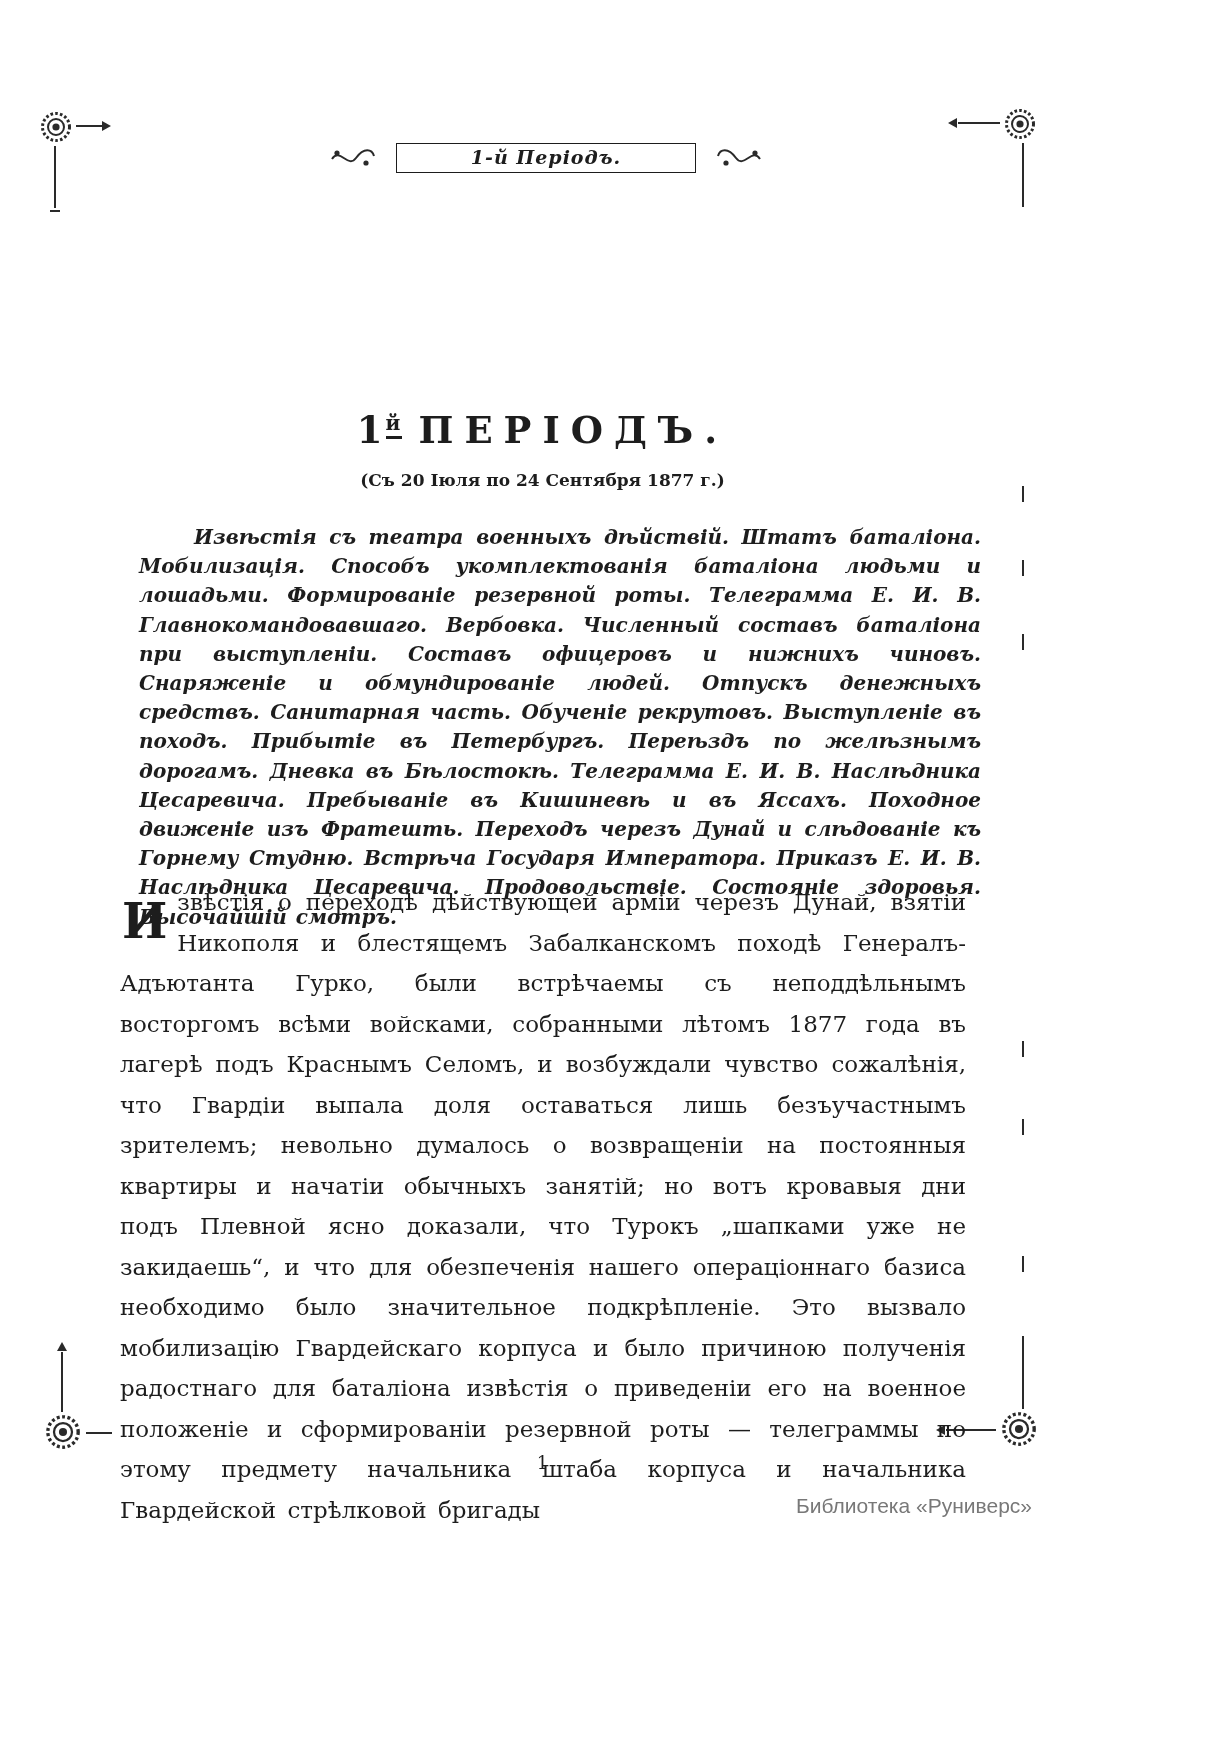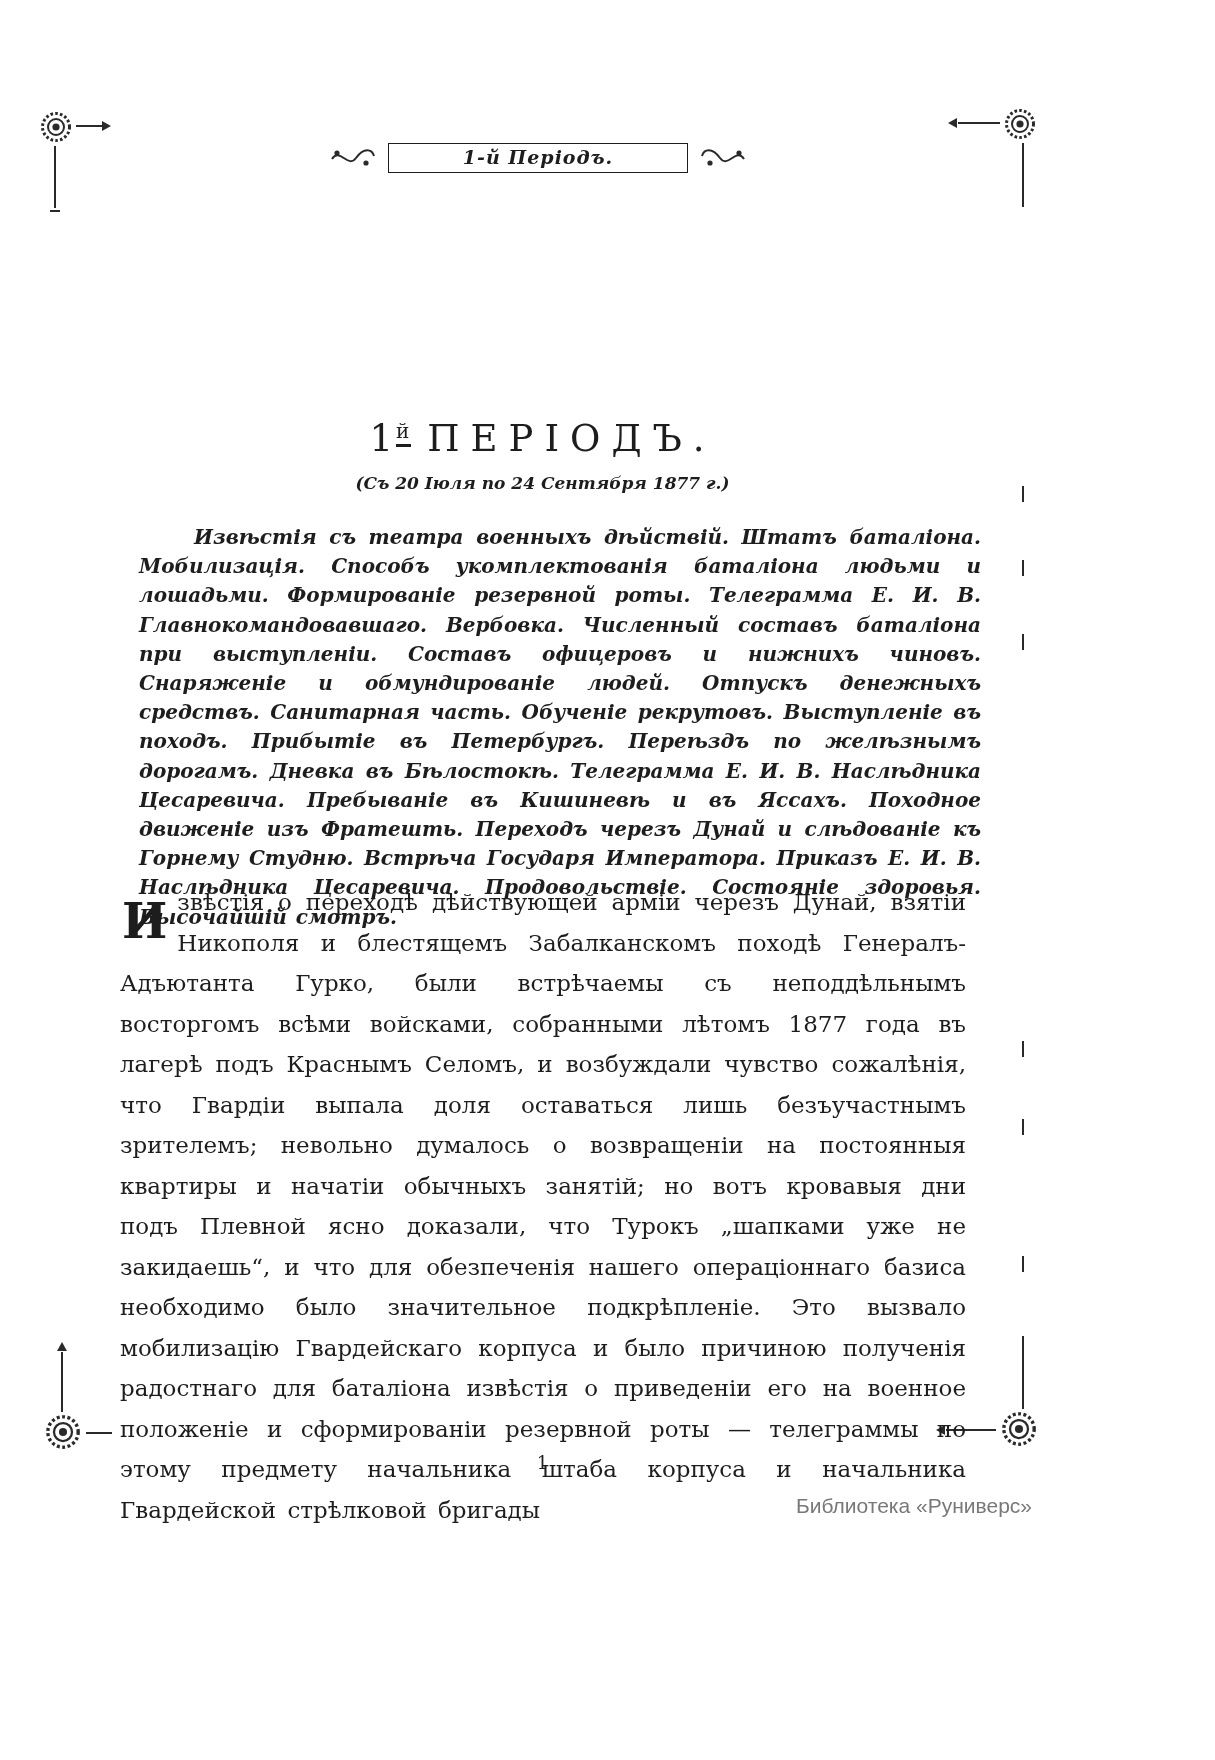--- a/index.html
+++ b/index.html
@@ -13,34 +13,34 @@
     overflow: hidden;
     font-family: "DejaVu Serif", serif;
   }
   .rosette { position: absolute; }
   .line { position: absolute; background: #2a2a2a; }
   .tri  { position: absolute; width: 0; height: 0; }
   .flourish { display: inline-block; }
 
   .ribbon-row {
     position: absolute; top: 143px; left: 330px;
-    display: flex; align-items: center; gap: 12px;
+    display: flex; align-items: center; gap: 20px;
   }
   .ribbon-box {
     border: 1.5px solid #1d1d1d;
     min-width: 300px; text-align: center;
     padding: 2px 10px 4px;
   }
   .ribbon-text { font: bold italic 19px "DejaVu Serif", serif; letter-spacing: 1px; }
 
   .title-block { position: absolute; top: 404px; left: 120px; width: 845px; text-align: center; }
-  .chapter-title { margin: 13px; font-weight: normal; font-size: 37px; letter-spacing: 2px; }
+  .chapter-title { margin: 4px; font-weight: bold; font-size: 37px; letter-spacing: 2px; }
   .title-sup { font-size: 20px; border-bottom: 3px solid #1d1d1d; margin-left: 1px; padding-bottom: 1px; }
   .title-word { letter-spacing: 11px; margin-left: 16px; }
-  .subtitle { margin-top: 10px; font-weight: bold; font-size: 17px; font-style: italic; }
+  .subtitle { margin-top: 18px; font-weight: bold; font-size: 17px; }
 
   .summary {
     position: absolute; top: 509px; left: 125px; width: 842px; margin: 14px;
     font: bold italic 20px/29.2px "DejaVu Serif", serif;
     text-align: justify; text-indent: 55px; word-spacing: 2px;
   }
 
   .body-text {
     position: absolute; top: 882px; left: 120px; width: 846px;
     font-size: 23px; line-height: 40.5px;

